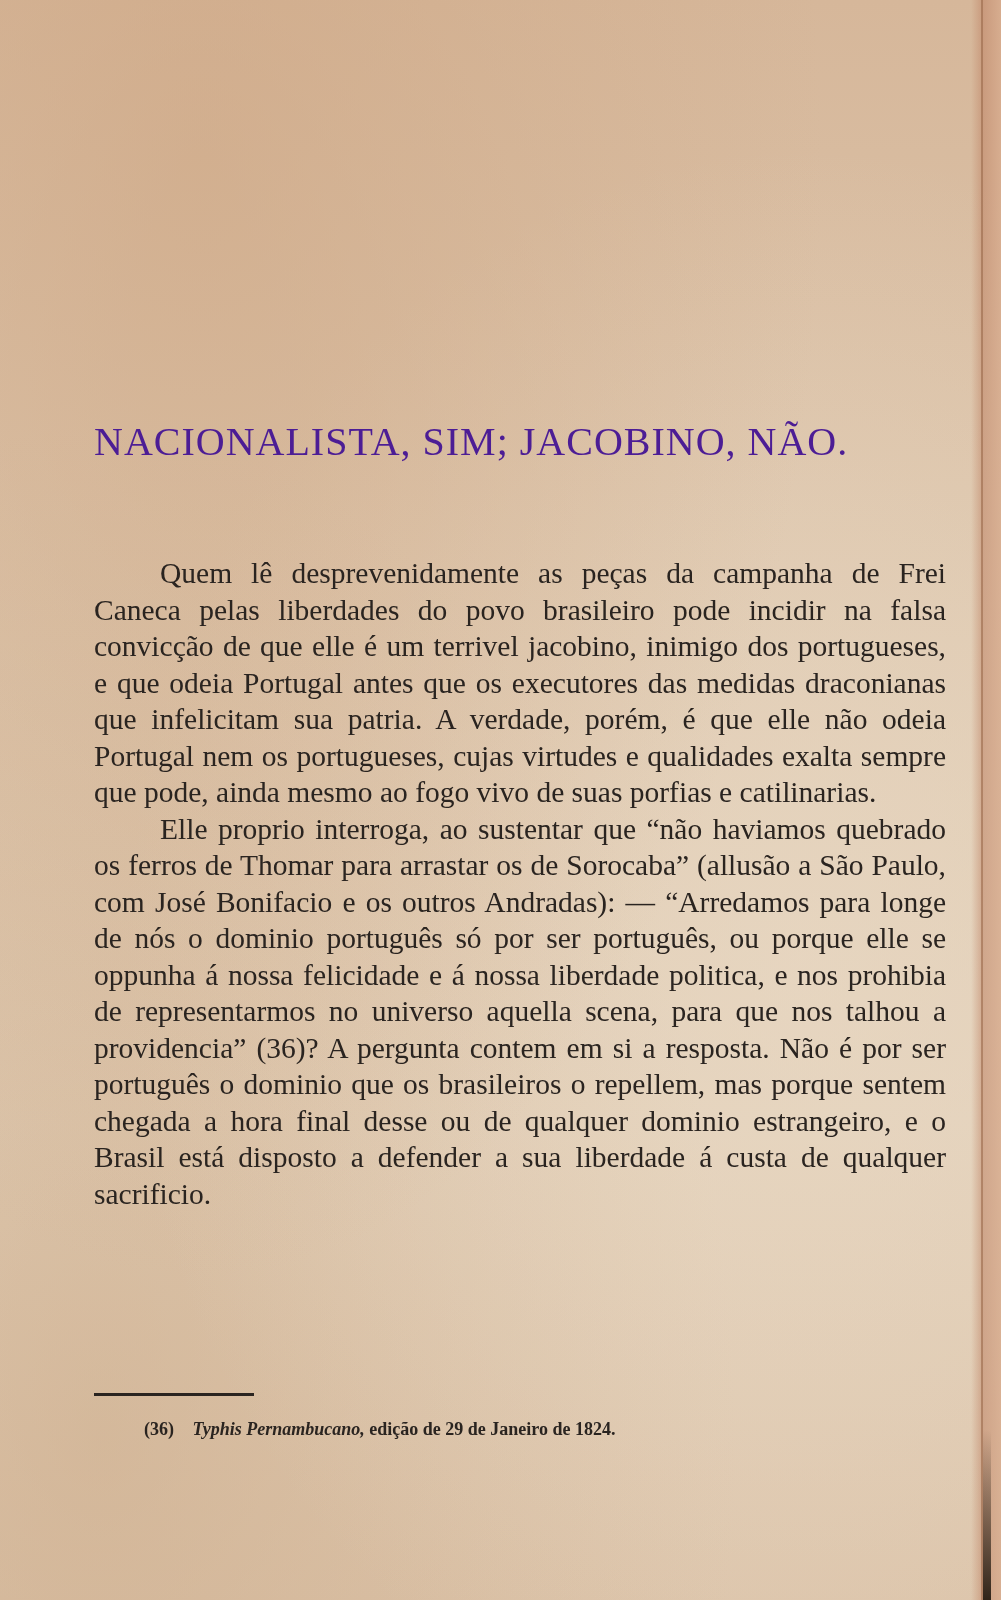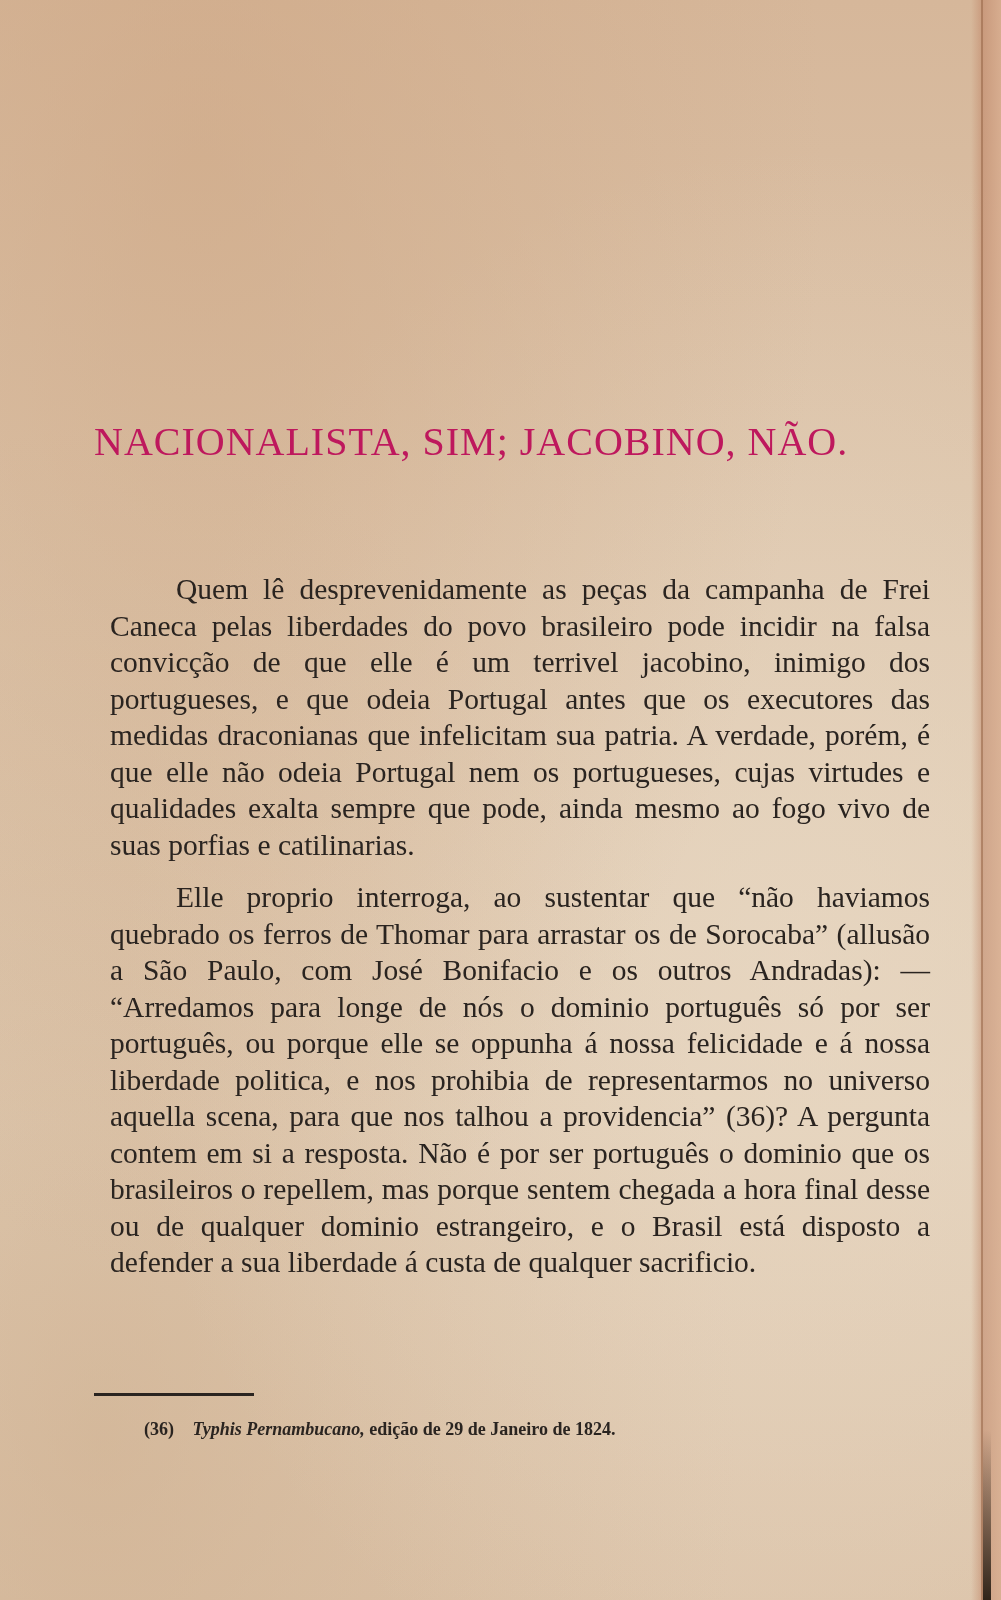--- a/index.html
+++ b/index.html
@@ -55,35 +55,35 @@
     .chapter-title {
       position: absolute;
       top: 418px;
       left: 0;
       width: 860px;
       font-family: "Liberation Serif", "DejaVu Serif", serif;
       font-size: 40px;
       letter-spacing: 1px;
       line-height: 48px;
       white-space: nowrap;
-      color: #be185d;
+      color: #4c1d95;
     }
     .body-text {
       position: absolute;
       top: 555px;
       left: 0;
       width: 852px;
       font-family: "Liberation Serif", "DejaVu Serif", serif;
       font-size: 29.5px;
       line-height: 36.5px;
       text-align: justify;
       color: #2a2420;
     }
     .body-text p {
-      margin: 16px;
+      margin: 0;
       text-indent: 66px;
     }
     .footnote-rule {
       position: absolute;
       top: 1393px;
       left: 0;
       width: 160px;
       height: 3px;
       background: #2a2420;
     }

